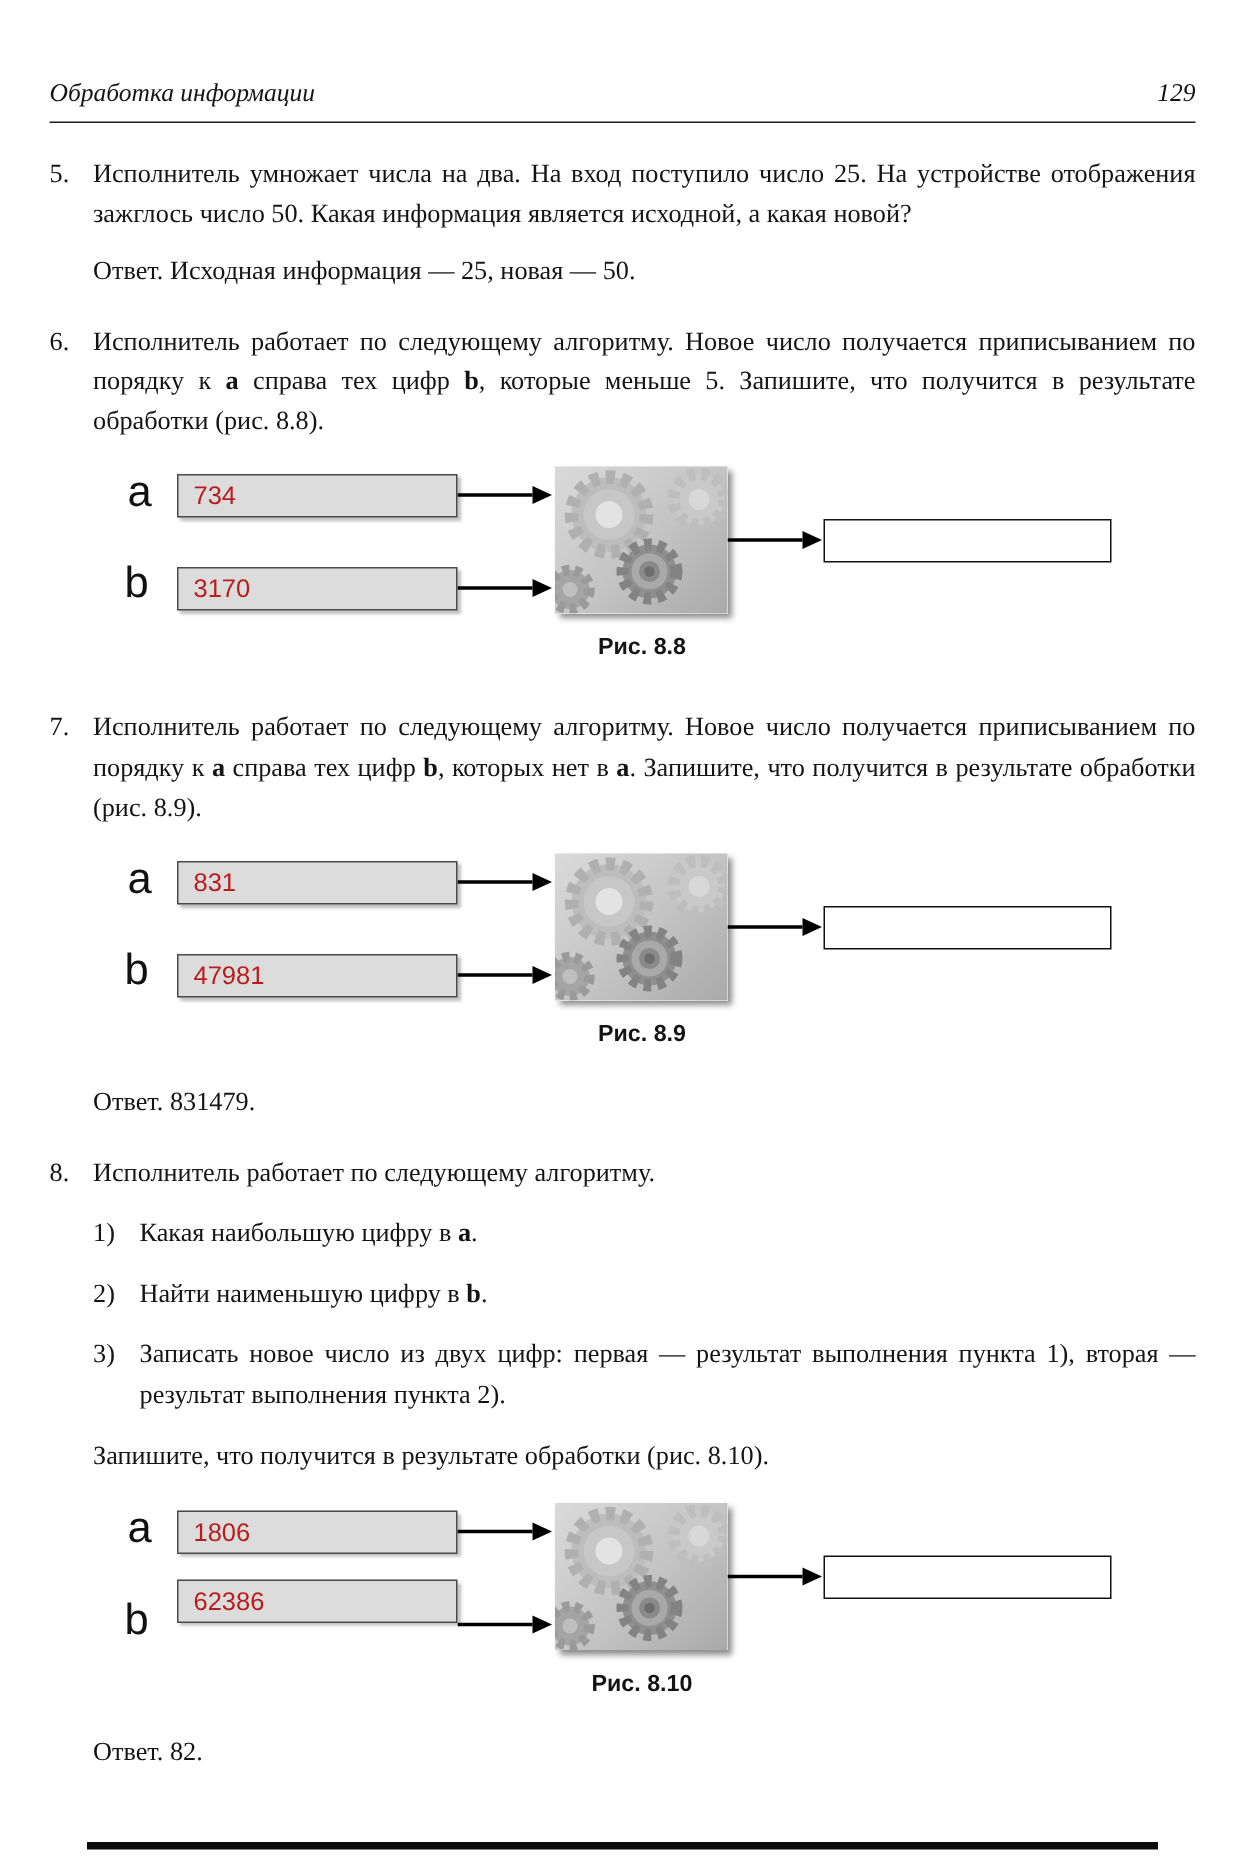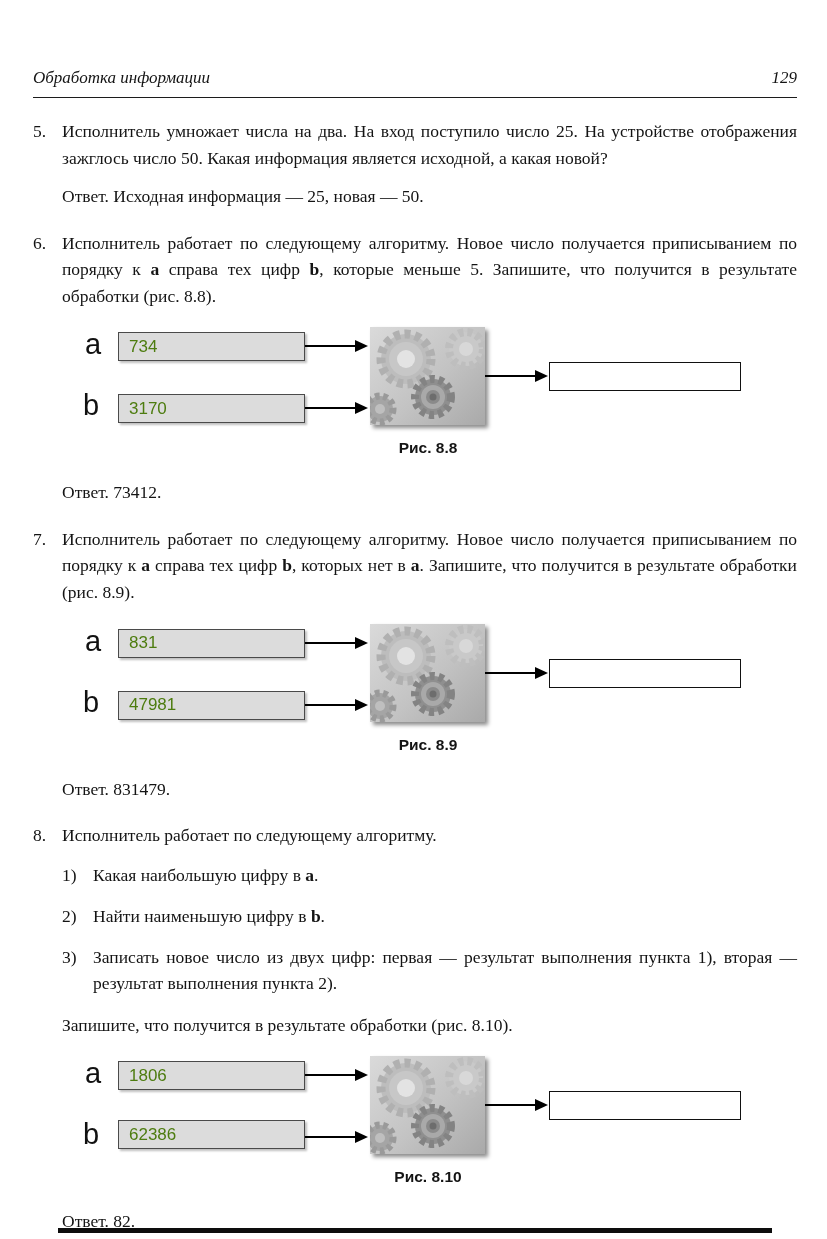--- a/index.html
+++ b/index.html
@@ -2,21 +2,21 @@
 <html><head>
 <meta charset="utf-8">
 <style>
   * { margin:0; padding:0; box-sizing:border-box; }
   html,body { background:#ffffff; }
   .page {
     position:relative; width:827px; height:1239px; background:#ffffff;
     font-family:"Liberation Serif", serif; font-size:17.5px; color:#141414;
     overflow:hidden;
   }
-  .inner { padding:0 30px 0 33px;margin-top:16px; }
+  .inner { padding:0 30px 0 33px; }
 
   .header {
     display:flex; justify-content:space-between; align-items:flex-end;
     padding-top:52px; padding-bottom:9px; border-bottom:1.6px solid #1c1c1c;
     font-style:italic; font-size:17px;
   }
 
   .problem { display:flex; margin-top:20px; }
   .pnum { flex:none; width:29px; line-height:1.52; }
   .pbody { flex:1; text-align:justify; line-height:1.52; }
@@ -33,21 +33,21 @@
   
   .figure { position:relative; height:140px; margin-top:18px; }
   .flabel {
     position:absolute; font-family:"Liberation Sans", sans-serif;
     font-size:29px; line-height:1; color:#111;
   }
   .fbox {
     position:absolute; width:187px; height:29px; background:#dcdcdc;
     border:1.5px solid #4a4a4a; box-shadow:2px 2px 2px rgba(0,0,0,0.25);
     display:flex; align-items:center; padding-left:10px;
-    font-family:"Liberation Sans", sans-serif; font-size:17px; color:#4d7c0f;
+    font-family:"Liberation Sans", sans-serif; font-size:17px; color:#b91c1c;
   }
   .outbox {
     position:absolute; width:192px; height:29px; background:#ffffff;
     border:1.6px solid #111;
   }
   .arrow { position:absolute; }
   .arrow line { stroke:#000; stroke-width:2.2; }
   .arrow polygon { fill:#000; }
   .machine {
     position:absolute; left:337px; top:0; width:115px; height:98px;
@@ -125,21 +125,20 @@
             </g>
         </svg>
       </div>
       <svg class="arrow" style="left:452px;top:42px" width="64" height="14">
           <line x1="0" y1="7" x2="50" y2="7"></line>
           <polygon points="50,1 63,7 50,13"></polygon>
         </svg>
       <div class="outbox" style="left:516px;top:35px"></div>
       <div class="caption">Рис. 8.8</div>
     </div>
-    <p class="answer"><b>Ответ.</b> <span>73412.</span></p>
 
     <div class="problem">
       <div class="pnum">7.</div>
       <p class="pbody"><span>Исполнитель работает по следующему алгоритму. Новое число получается приписыванием по порядку к </span><b class="var">a</b><span> справа тех цифр </span><b class="var">b</b><span>, которых нет в </span><b class="var">a</b><span>. Запишите, что получится в результате обработки (рис. 8.9).</span></p>
     </div>
 
     <div class="figure">
       <span class="flabel" style="left:52px;top:3px">a</span>
       <div class="fbox" style="left:85px;top:5px">
           <span>831</span>
@@ -209,21 +208,21 @@
     <div class="figure">
       <span class="flabel" style="left:52px;top:3px">a</span>
       <div class="fbox" style="left:85px;top:5px">
           <span>1806</span>
         </div>
       <svg class="arrow" style="left:272px;top:12px" width="64" height="14">
           <line x1="0" y1="7" x2="50" y2="7"></line>
           <polygon points="50,1 63,7 50,13"></polygon>
         </svg>
       <span class="flabel" style="left:50px;top:64px">b</span>
-      <div class="fbox" style="left:85px;top:64px">
+      <div class="fbox" style="left:85px;top:51px">
           <span>62386</span>
         </div>
       <svg class="arrow" style="left:272px;top:74px" width="64" height="14">
           <line x1="0" y1="7" x2="50" y2="7"></line>
           <polygon points="50,1 63,7 50,13"></polygon>
         </svg>
       <div class="machine">
         <svg width="115" height="98" viewBox="0 0 115 98">
           <g transform="translate(36,32)">
               <circle r="25" fill="#bdbdbd" stroke="#b0b0b0" stroke-width="9" stroke-dasharray="6 4.5"></circle>

